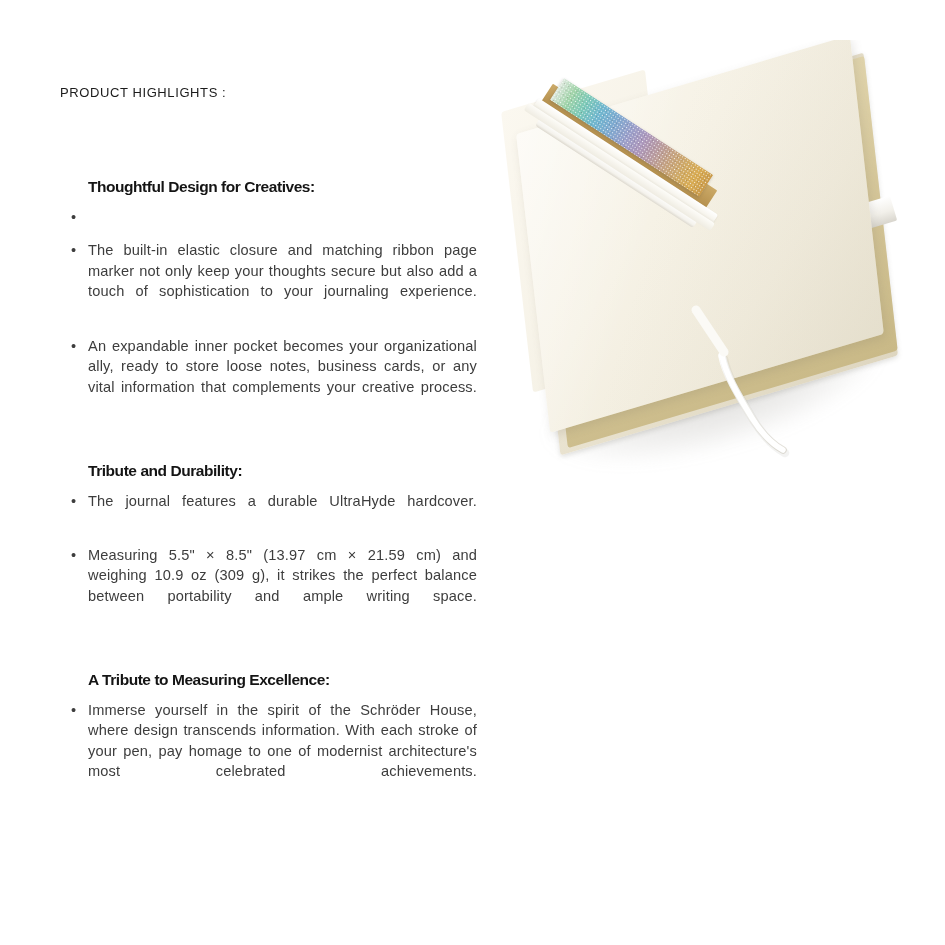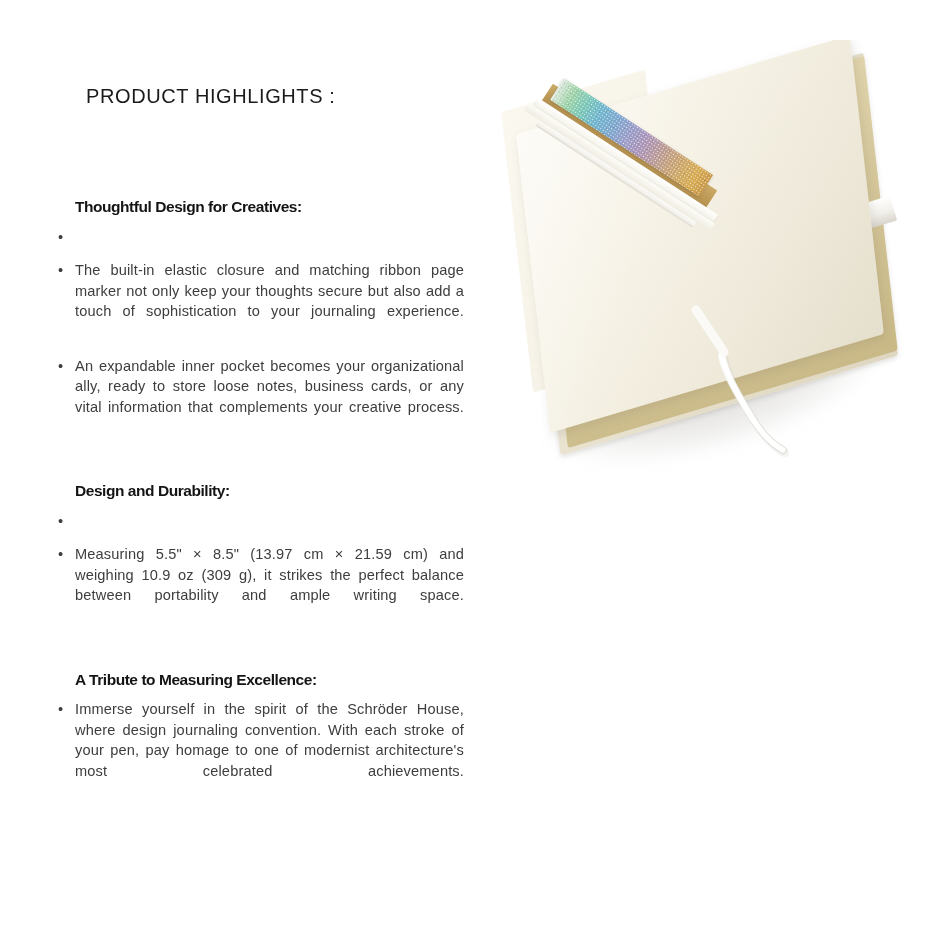--- a/index.html
+++ b/index.html
@@ -26,35 +26,34 @@
   .text-col {
     position: absolute;
     left: 0;
     top: 0;
     width: 500px;
     height: 945px;
   }
 
   .page-title {
     position: absolute;
-    left: 86px;
+    left: 60px;
     top: 85px;
-    font-size: 20px;
+    font-size: 13px;
     font-weight: 400;
     letter-spacing: 0.6px;
     color: #1b1b1b;
     white-space: nowrap;
   }
 
   .sections {
     position: absolute;
-    left: 4px;
+    left: 17px;
     top: 178px;
     width: 500px;
-    margin-top: 20px;
   }
 
   .section {
     margin-bottom: 44px;
   }
   .section:last-child { margin-bottom: 0; }
 
   .section-heading {
     margin: 0 0 10px 71px;
     font-size: 15.5px;
@@ -328,30 +327,30 @@
 
     <div class="section">
           <h3 class="section-heading">Thoughtful Design for Creatives:</h3>
           <ul class="bullet-list">
             <li class="bullet"><span class="dot">•</span></li>
             <li class="bullet"><span class="dot">•</span><span>The built-in elastic closure and matching ribbon page marker not only keep your thoughts secure but also add a touch of sophistication to your journaling experience.</span></li>
             <li class="bullet"><span class="dot">•</span><span>An expandable inner pocket becomes your organizational ally, ready to store loose notes, business cards, or any vital information that complements your creative process.</span></li>
           </ul>
         </div>
         <div class="section">
-          <h3 class="section-heading">Design and Durability:</h3>
+          <h3 class="section-heading">Tribute and Durability:</h3>
           <ul class="bullet-list">
-            <li class="bullet"><span class="dot">•</span></li>
+            <li class="bullet"><span class="dot">•</span><span>The journal features a durable UltraHyde hardcover.</span></li>
             <li class="bullet"><span class="dot">•</span><span>Measuring 5.5" × 8.5" (13.97 cm × 21.59 cm) and weighing 10.9 oz (309 g), it strikes the perfect balance between portability and ample writing space.</span></li>
           </ul>
         </div>
         <div class="section">
           <h3 class="section-heading">A Tribute to Measuring Excellence:</h3>
           <ul class="bullet-list">
-            <li class="bullet"><span class="dot">•</span><span>Immerse yourself in the spirit of the Schröder House, where design journaling convention. With each stroke of your pen, pay homage to one of modernist architecture's most celebrated achievements.</span></li>
+            <li class="bullet"><span class="dot">•</span><span>Immerse yourself in the spirit of the Schröder House, where design transcends information. With each stroke of your pen, pay homage to one of modernist architecture's most celebrated achievements.</span></li>
           </ul>
         </div>
       </div>
   </div>
 
   <div class="photo">
     <div class="photo-stage">
 
       <div class="shadow"></div>
 

